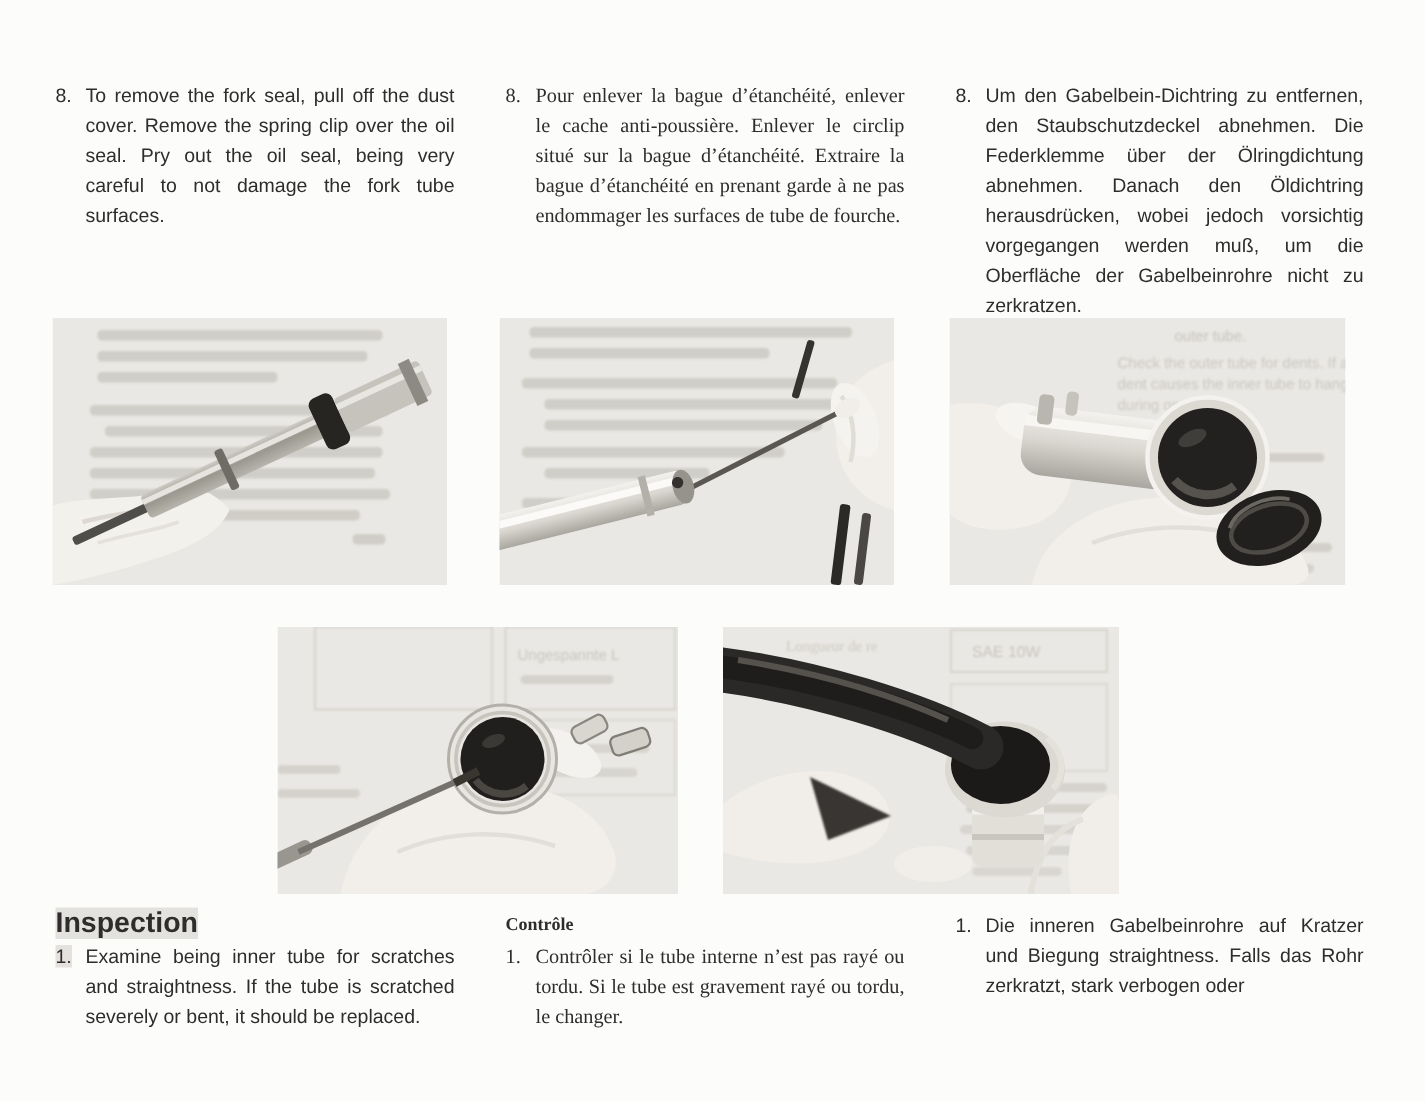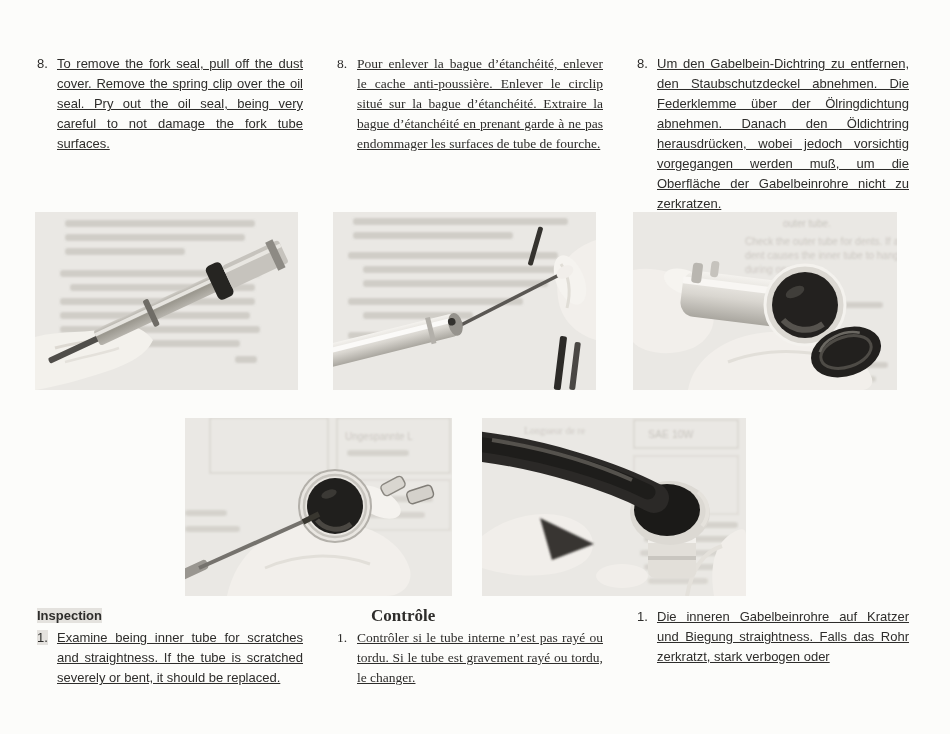--- a/index.html
+++ b/index.html
@@ -8,24 +8,24 @@
     background:#fcfcfa;color:#2e2d2b;
     font-family:"Liberation Sans","DejaVu Sans",sans-serif;
   }
   
   .col{position:absolute;width:266px;}
   .col-top{top:54px;}
   .col-bot{top:607px;}
   .c1{left:37px;} .c2{left:337px;} .c3{left:637px;width:272px;}
   .item{display:flex;}
   .num{flex:none;width:20px;font-size:13px;line-height:20px;}
-  .txt{margin:0;flex:1;font-size:13px;line-height:20px;text-align:justify;text-decoration:underline;}
+  .txt{margin:0;flex:1;font-size:13px;line-height:20px;text-align:justify;}
   .serif,.serif .num,.serif .txt{font-family:"Liberation Serif","DejaVu Serif",serif;font-size:13.5px;}
-  h3.hd{margin:0 0 3px 0;font-size:13px;font-weight:bold;line-height:18px;}
-  .serif h3.hd{font-size:17px;margin-left:34px;}
+  h3.hd{margin:0 0 3px 0;font-size:19px;font-weight:bold;line-height:18px;}
+  .serif h3.hd{font-size:12px;}
   .hl{background:#e4e2de;}
   
   figure.photo{position:absolute;margin:0;padding:0;}
   .p1{left:35px;top:212px;width:263px;height:178px;}
   .p2{left:333px;top:212px;width:263px;height:178px;}
   .p3{left:633px;top:212px;width:264px;height:178px;}
   .p4{left:185px;top:418px;width:267px;height:178px;}
   .p5{left:482px;top:418px;width:264px;height:178px;}
   figure.photo svg{display:block;width:100%;height:100%;}
   svg text{font-family:"Liberation Sans","DejaVu Sans",sans-serif;}

